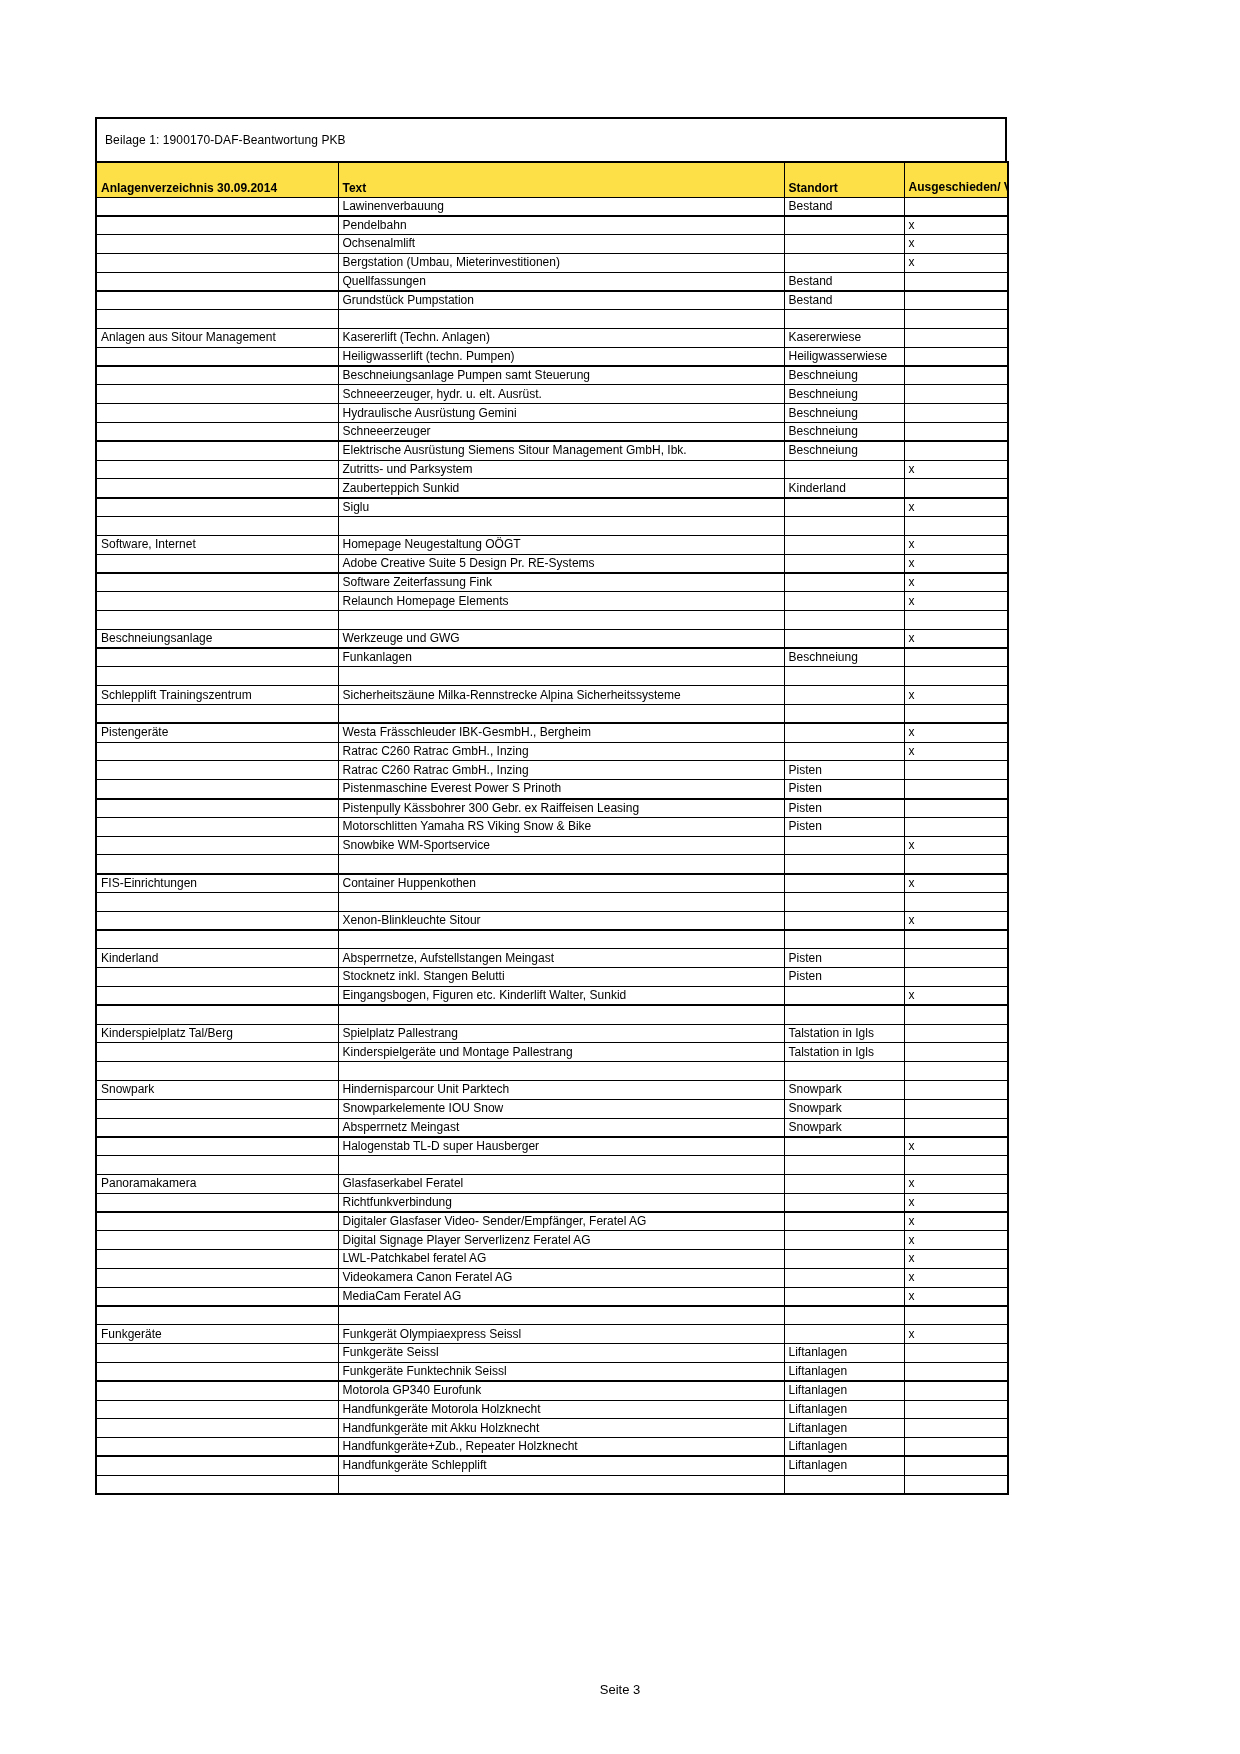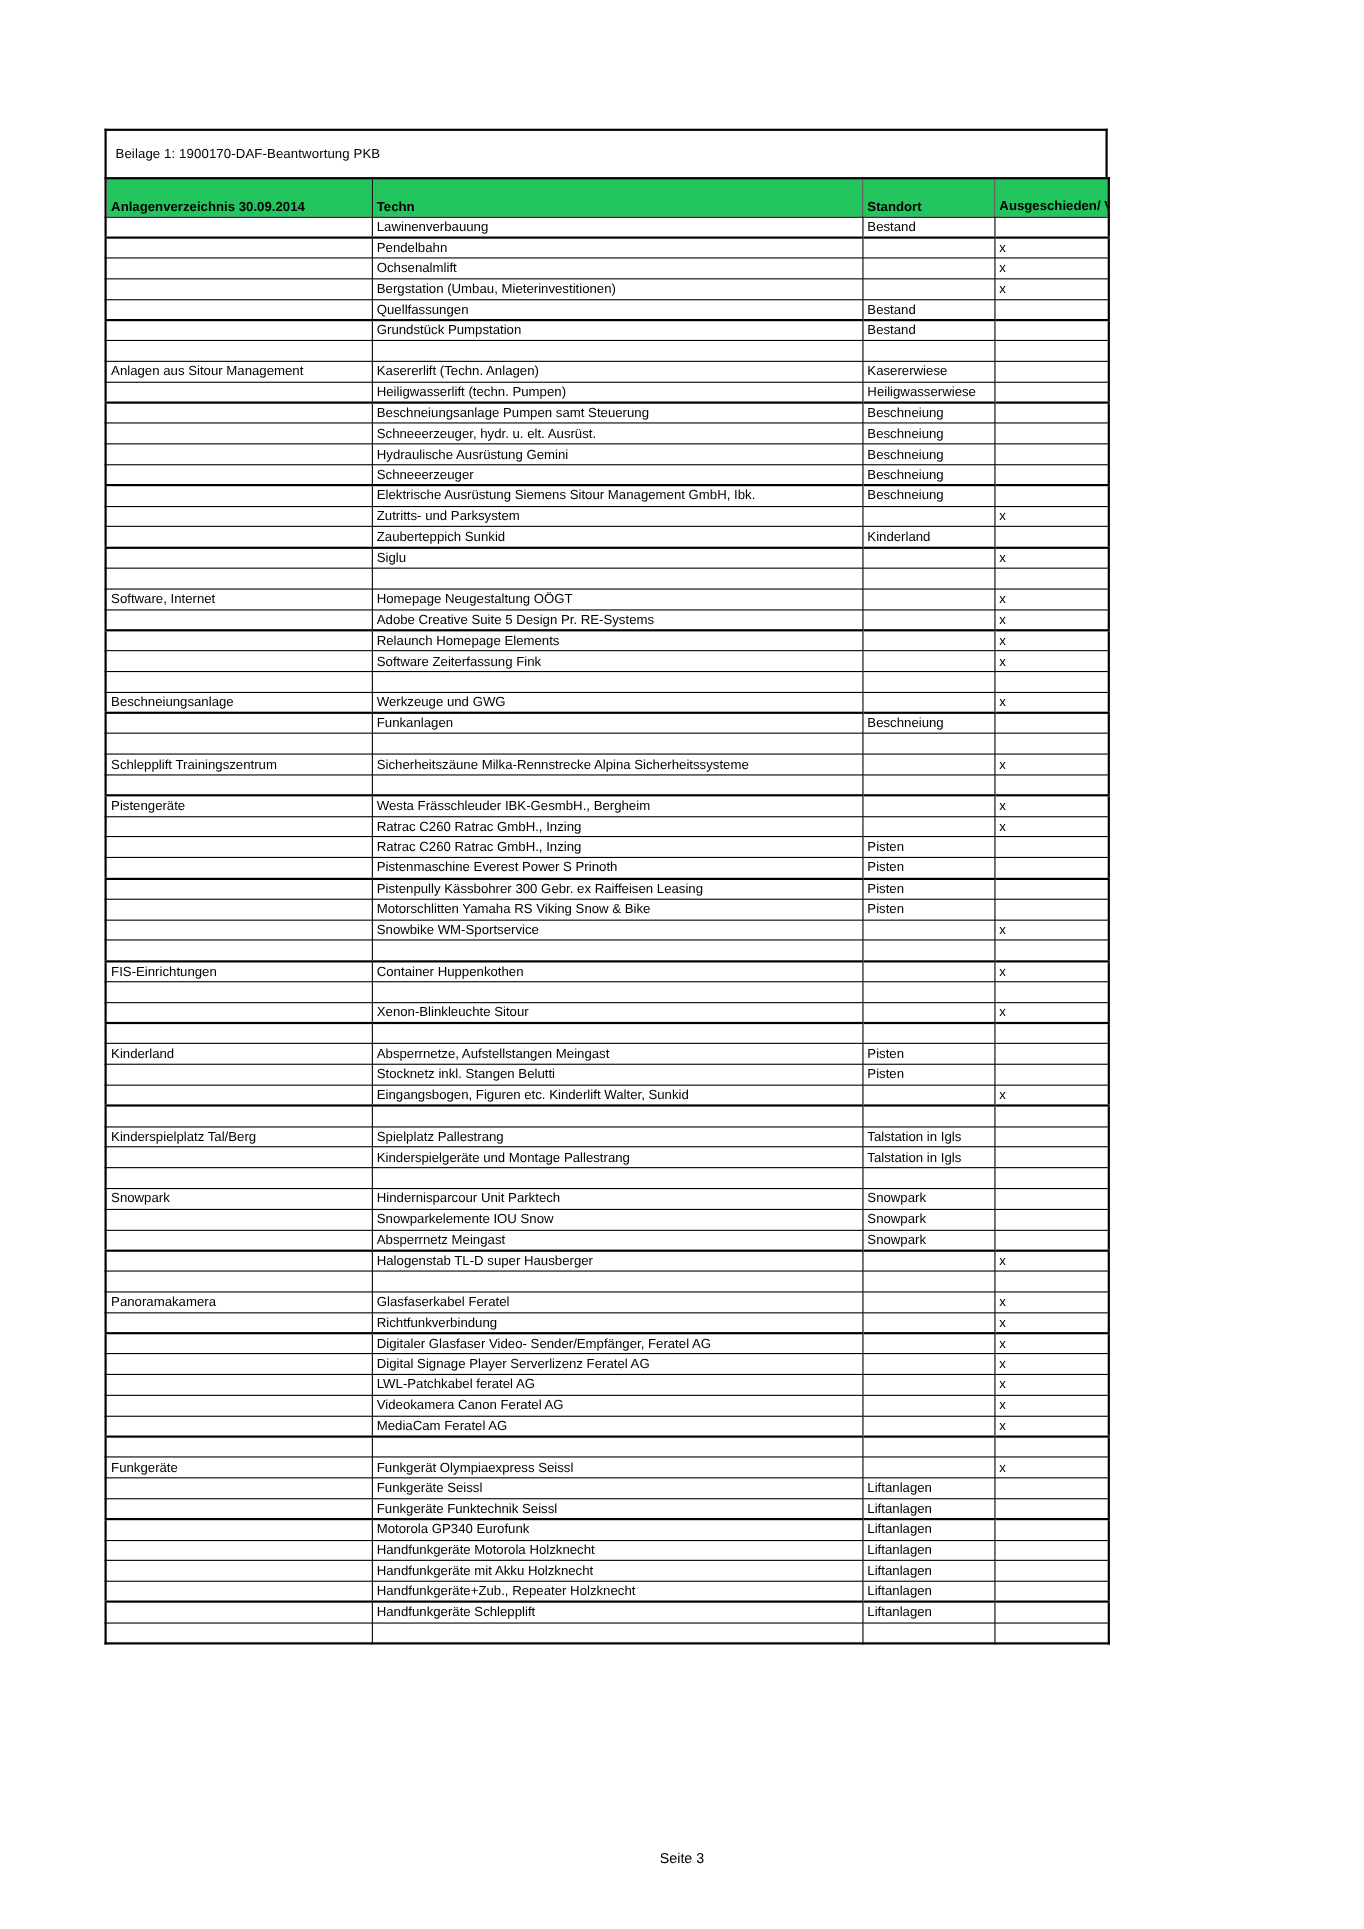--- a/index.html
+++ b/index.html
@@ -67,23 +67,23 @@
     font-size: 13px;
   }
 </style>
 </head>
 <body>
 
 <div class="doc">
   <div class="title-box">Beilage 1: 1900170-DAF-Beantwortung PKB</div>
   <table class="inv">
     <thead>
-      <tr style="background: #22c55e;">
+      <tr style="background: #fde047;">
         <th class="c1">Anlagenverzeichnis 30.09.2014</th>
-        <th class="c2">Techn</th>
+        <th class="c2">Text</th>
         <th class="c3">Standort</th>
         <th class="c4">Ausgeschieden/
 Verkauft</th>
       </tr>
     </thead>
     <tbody>
         <tr class="thick">
           <td class="c1"></td>
           <td class="c2">Lawinenverbauung</td>
           <td class="c3">Bestand</td>
@@ -198,27 +198,27 @@
           <td class="c4">x</td>
         </tr>
         <tr class="thick">
           <td class="c1"></td>
           <td class="c2">Adobe Creative Suite 5 Design Pr.  RE-Systems</td>
           <td class="c3"></td>
           <td class="c4">x</td>
         </tr>
         <tr>
           <td class="c1"></td>
+          <td class="c2">Software Zeiterfassung  Fink</td>
+          <td class="c3"></td>
+          <td class="c4">x</td>
+        </tr>
+        <tr>
+          <td class="c1"></td>
           <td class="c2">Relaunch Homepage  Elements</td>
-          <td class="c3"></td>
-          <td class="c4">x</td>
-        </tr>
-        <tr>
-          <td class="c1"></td>
-          <td class="c2">Software Zeiterfassung  Fink</td>
           <td class="c3"></td>
           <td class="c4">x</td>
         </tr>
         <tr>
           <td class="c1"></td>
           <td class="c2"></td>
           <td class="c3"></td>
           <td class="c4"></td>
         </tr>
         <tr class="thick">

